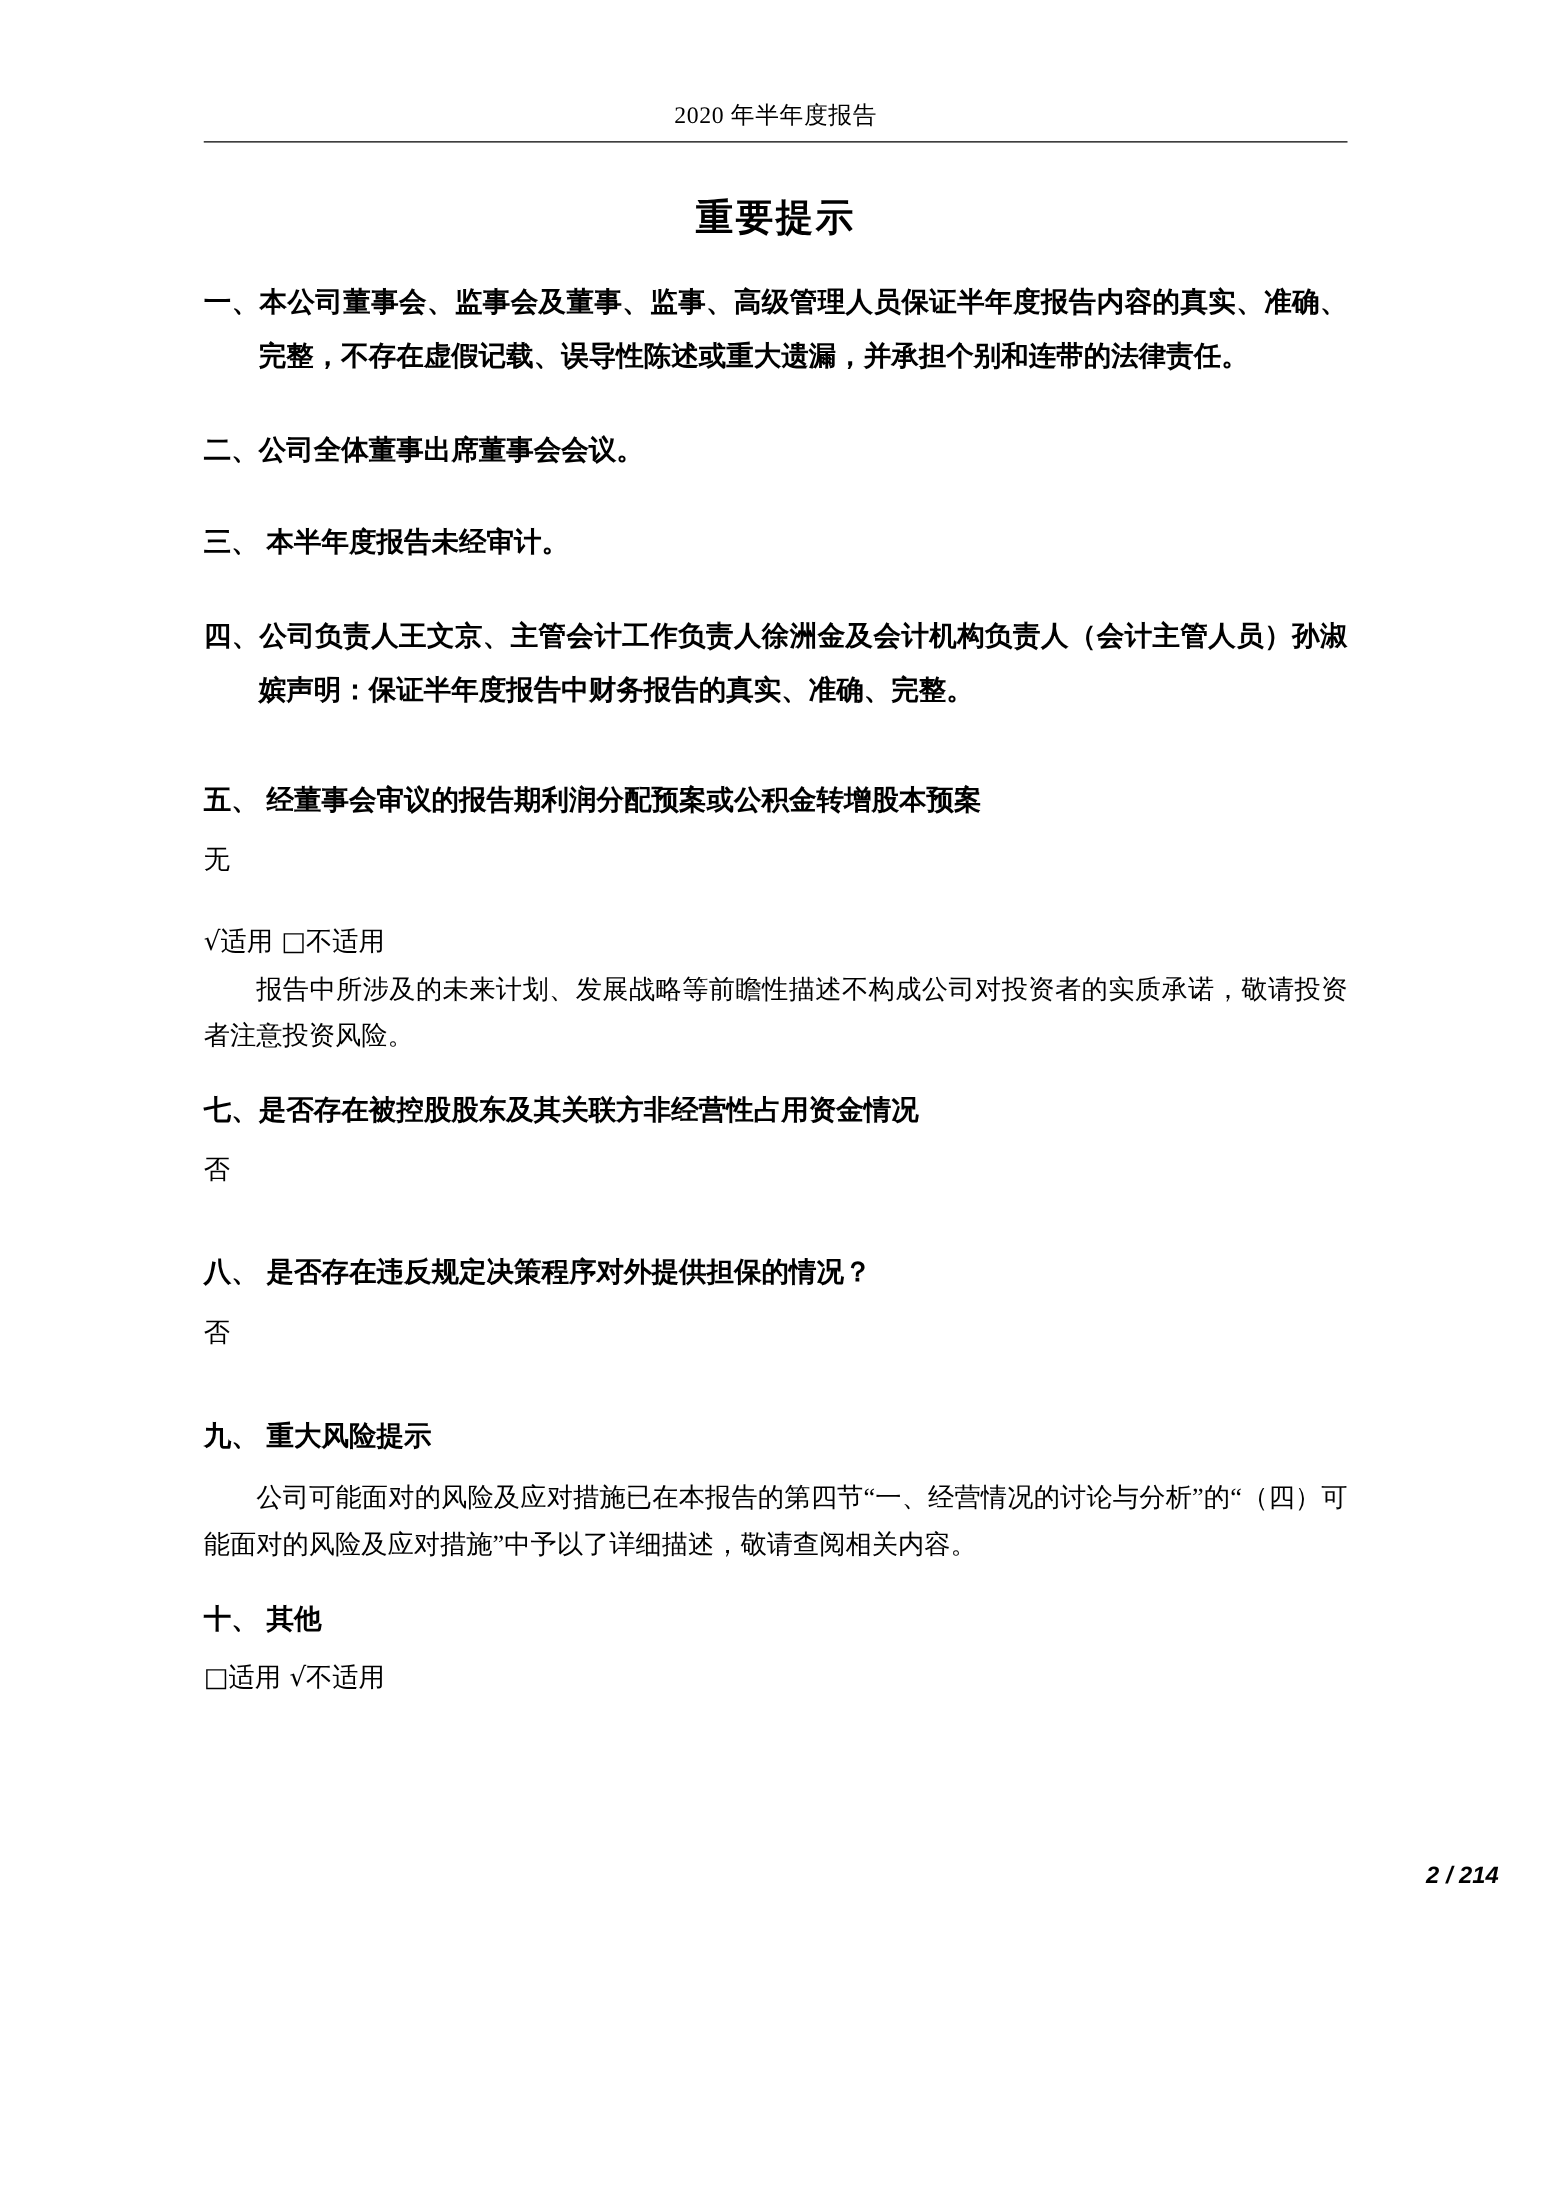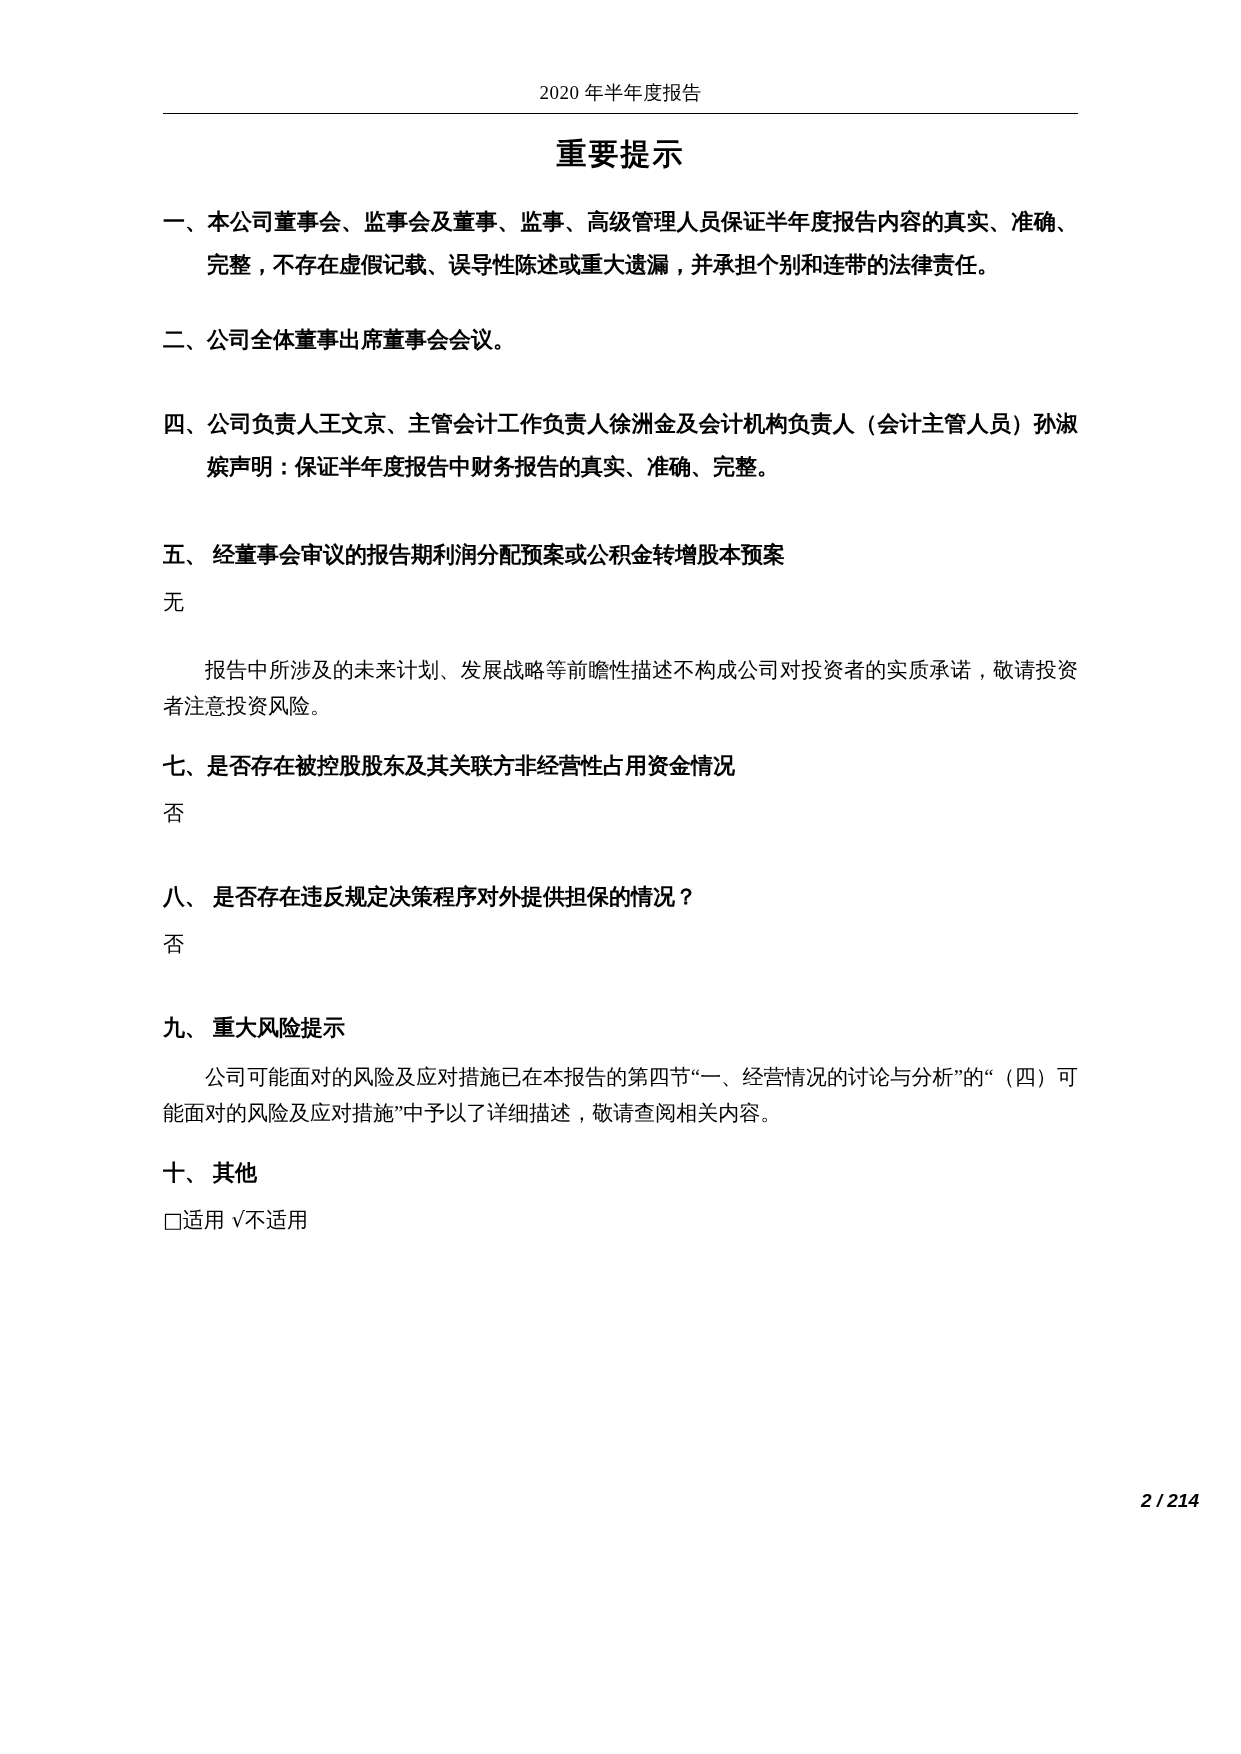--- a/index.html
+++ b/index.html
@@ -32,21 +32,21 @@
     font-size: 19px;
     line-height: 1.2;
     padding-bottom: 8px;
     border-bottom: 1.5px solid #000;
     letter-spacing: 0.5px;
   }
   .doc-title {
     text-align: center;
     font-size: 30px;
     font-weight: bold;
-    margin-top: 20px;
+    margin-top: 40px;
     margin-bottom: 26px;
     letter-spacing: 2px;
     font-family: "Liberation Sans", sans-serif;
   }
   .item-bold {
     font-size: 22px;
     font-weight: bold;
     font-family: "Liberation Sans", sans-serif;
     line-height: 1.95;
     margin: 0 0 22px 0;
@@ -108,32 +108,34 @@
     <div class="doc-title">重要提示</div>
 
     <p class="item-bold indent-hang">一、本公司董事会、监事会及董事、监事、高级管理人员保证半年度报告内容的真实、准确、完整，不存在虚假记载、误导性陈述或重大遗漏，并承担个别和连带的法律责任。</p>
 
     <div class="spacer-sm"></div>
 
     <p class="item-bold indent-hang">二、公司全体董事出席董事会会议。</p>
 
     <div class="spacer-sm"></div>
 
+    <p class="item-bold indent-hang">三、 本半年度报告未经审计。</p>
 
     <div class="spacer-sm"></div>
 
     <p class="item-bold indent-hang">四、公司负责人王文京、主管会计工作负责人徐洲金及会计机构负责人（会计主管人员）孙淑嫔声明：保证半年度报告中财务报告的真实、准确、完整。</p>
 
     <div class="spacer-sm"></div>
 
     <p class="heading-row">五、 经董事会审议的报告期利润分配预案或公积金转增股本预案</p>
     <p class="plain">无</p>
 
     <div class="spacer-sm"></div>
 
+    <p class="plain-tight checkmark">√适用 □不适用</p>
     <p class="para">报告中所涉及的未来计划、发展战略等前瞻性描述不构成公司对投资者的实质承诺，敬请投资者注意投资风险。</p>
 
     <p class="heading-row">七、是否存在被控股股东及其关联方非经营性占用资金情况</p>
     <p class="plain">否</p>
 
     <div class="spacer-sm"></div>
 
     <p class="heading-row">八、 是否存在违反规定决策程序对外提供担保的情况？</p>
     <p class="plain">否</p>
 

